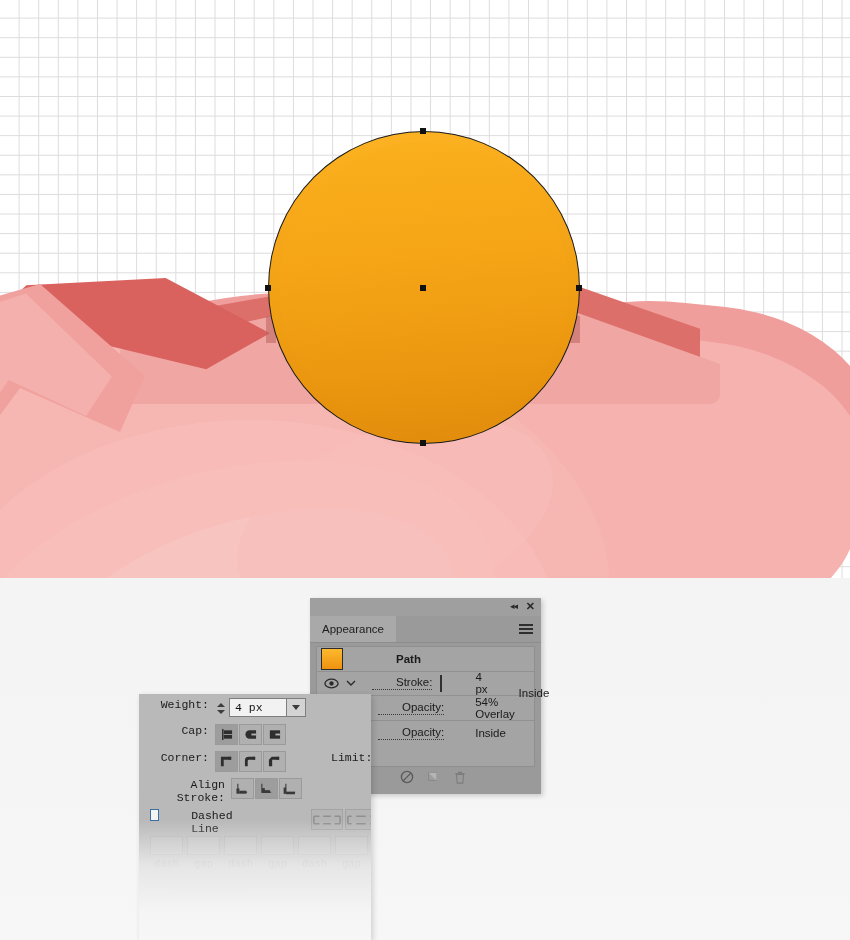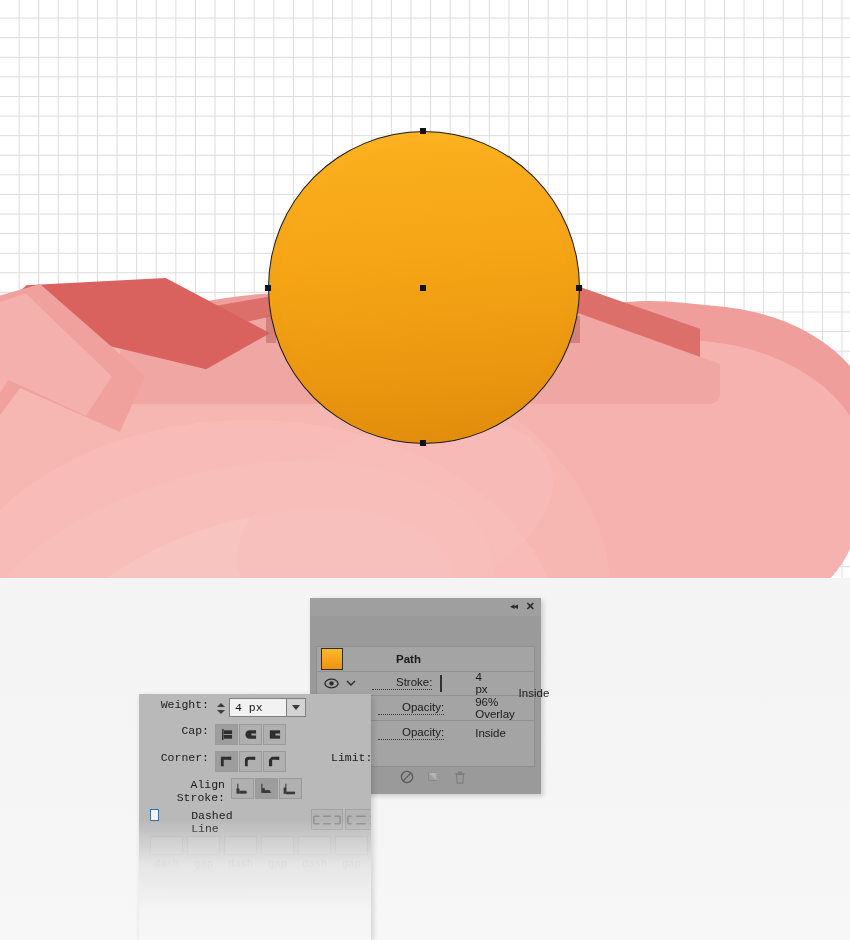--- a/index.html
+++ b/index.html
@@ -303,20 +303,30 @@
 
   <div id="lower"></div>
 
   <div id="appearance-panel">
 
     <div id="ap-titlebar">
       <div id="ap-collapse">◂◂</div>
       <div id="ap-close">✕</div>
     </div>
 
+    <div id="ap-tabbar">
+      <div id="ap-tab">
+        <span>Appearance</span>
+      </div>
+      <div id="ap-menu">
+        <i></i>
+          <i></i>
+          <i></i>
+      </div>
+    </div>
 
     <div id="ap-body">
 
       <div class="ap-row">
         <div style="width:29px;display:flex;justify-content:center;">
           <span class="swatch swatch-big">
               <span></span>
             </span>
         </div>
         <span class="lbl bold" style="margin-left:26px;">Path</span>
@@ -335,21 +345,21 @@
             </svg>
         </span>
         <span class="lbl dotted" style="margin-left:16px;">Stroke:</span>
         <span class="swatch" style="margin-left:8px;"></span>
         <span class="lbl" style="margin-left:9px;">4 px</span>
         <span class="lbl" style="margin-left:7px;margin-top:20px;">Inside</span>
       </div>
 
       <div class="ap-row">
         <span class="lbl dotted" style="margin-left:61px;">Opacity:</span>
-        <span class="lbl" style="margin-left:7px;">96% Overlay</span>
+        <span class="lbl" style="margin-left:7px;">54% Overlay</span>
       </div>
 
 
       <div class="ap-row">
         <span class="lbl dotted" style="margin-left:61px;">Opacity:</span>
         <span class="lbl" style="margin-left:7px;">Inside</span>
       </div>
     </div>
 
     <div id="ap-footer">

